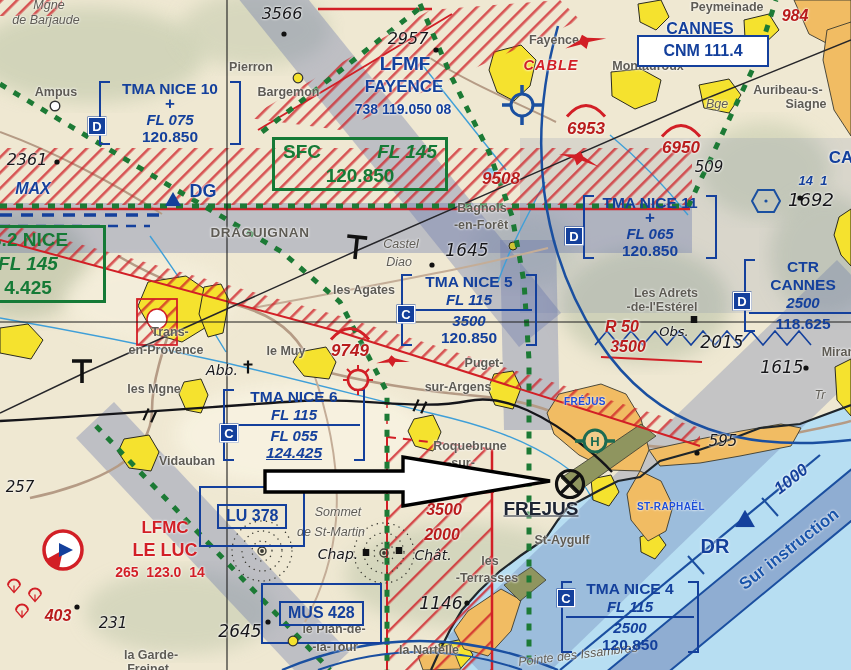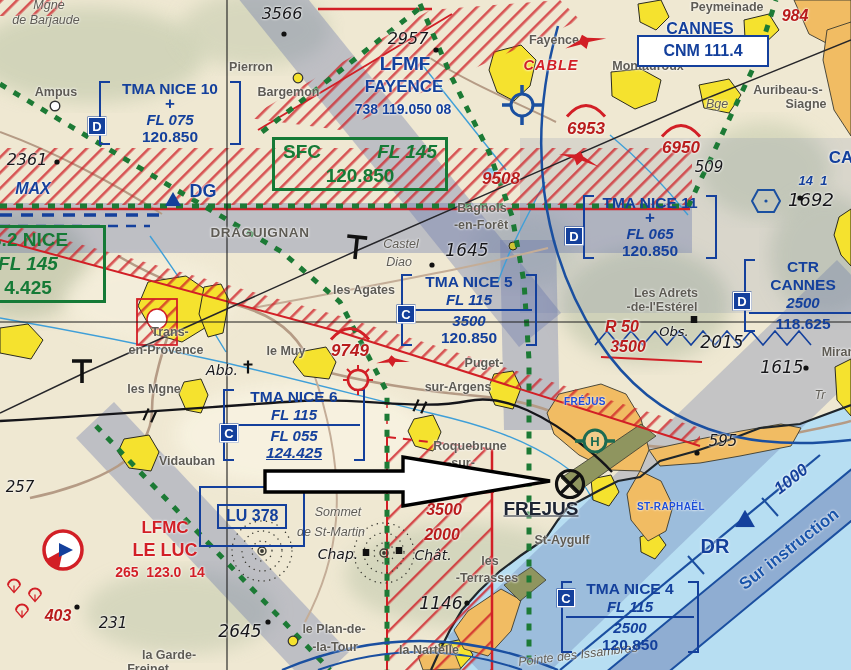--- a/index.html
+++ b/index.html
@@ -283,21 +283,21 @@
       <div class="lbl blue" style="left: 715px; top: 546px; font-size: 20px;">DR</div>
       <div class="lbl blue-it" style="left: 791px; top: 479px; font-size: 17px; transform: translate(-50%, -50%) rotate(-38deg);">1000</div>
       <div class="lbl blue-sur" style="left: 789px; top: 549px; transform: translate(-50%, -50%) rotate(-38deg);">Sur instruction</div>
       <div class="lbl elev" style="left: 338px; top: 554px; font-size: 14px;">Chap.</div>
       <div class="lbl elev" style="left: 433px; top: 555px; font-size: 14px;">Chât.</div>
       <div class="lbl elev" style="left: 441px; top: 603px; font-size: 17px;">1146</div>
       <div class="lbl place" style="left: 334px; top: 629px;">le Plan-de-</div>
       <div class="lbl place" style="left: 335px; top: 647px;">-la-Tour</div>
       <div class="lbl place" style="left: 429px; top: 650px;">la Nartelle</div>
       <div class="lbl place-it" style="left: 578px; top: 655px; transform: translate(-50%, -50%) rotate(-7deg);">Pointe des Issambres</div>
-      <div class="lbl place" style="left: 169px; top: 655px;">la Garde-</div>
+      <div class="lbl place" style="left: 151px; top: 655px;">la Garde-</div>
       <div class="lbl place" style="left: 148px; top: 669px;">Freinet</div>
       <div class="lbl red-af-n" style="left: 165px; top: 527px; font-size: 17px;">LFMC</div>
       <div class="lbl red-af-n" style="left: 165px; top: 550px; font-size: 18px;">LE LUC</div>
       <div class="lbl red-af-n" style="left: 160px; top: 572px; font-size: 14px;">265  123.0  14</div>
       <div class="lbl red-num" style="left: 58px; top: 616px;">403</div>
       <div class="lbl elev" style="left: 113px; top: 623px;">231</div>
       <div class="lbl elev" style="left: 20px; top: 487px;">257</div>
       <div class="lbl elev" style="left: 240px; top: 631px; font-size: 17px;">2645</div>
       <div class="lbl blue" style="left: 405px; top: 63px; font-size: 19px;">LFMF</div>
       <div class="lbl blue" style="left: 404px; top: 86px; font-size: 17px;">FAYENCE</div>
@@ -357,20 +357,23 @@
         <span class="g grow">120.850</span>
       </div>
       <div class="gbox" style="left: -50px; top: 225px; width: 150px;">
         <span class="g grow">B.2 NICE</span>
         <span class="git grow">FL 145</span>
         <span class="g grow">4.425</span>
       </div>
       <div class="nbox" style="left: 199px; top: 486px;">
         <span>LU 378</span>
       </div>
+      <div class="nbox" style="left: 261px; top: 583px;">
+        <span>MUS 428</span>
+      </div>
       <div class="vbox" style="left: 637px; top: 35px; width: 128px; height: 28px;">CNM 111.4</div>
     </div>
   <div id="icons" class="lyr">
       <div class="icn" style="left: 586px; top: 112px; transform: translate(-50%, -50%);"><svg width="42" height="17">
           <path d="M2,15 Q21,-7 40,15" fill="none" stroke="#d21f26" stroke-width="3"></path>
         </svg></div>
       <div class="icn" style="left: 681px; top: 132px; transform: translate(-50%, -50%);"><svg width="42" height="17">
           <path d="M2,15 Q21,-7 40,15" fill="none" stroke="#d21f26" stroke-width="3"></path>
         </svg></div>
       <div class="icn" style="left: 350px; top: 335px; transform: translate(-50%, -50%);"><svg width="42" height="17">

